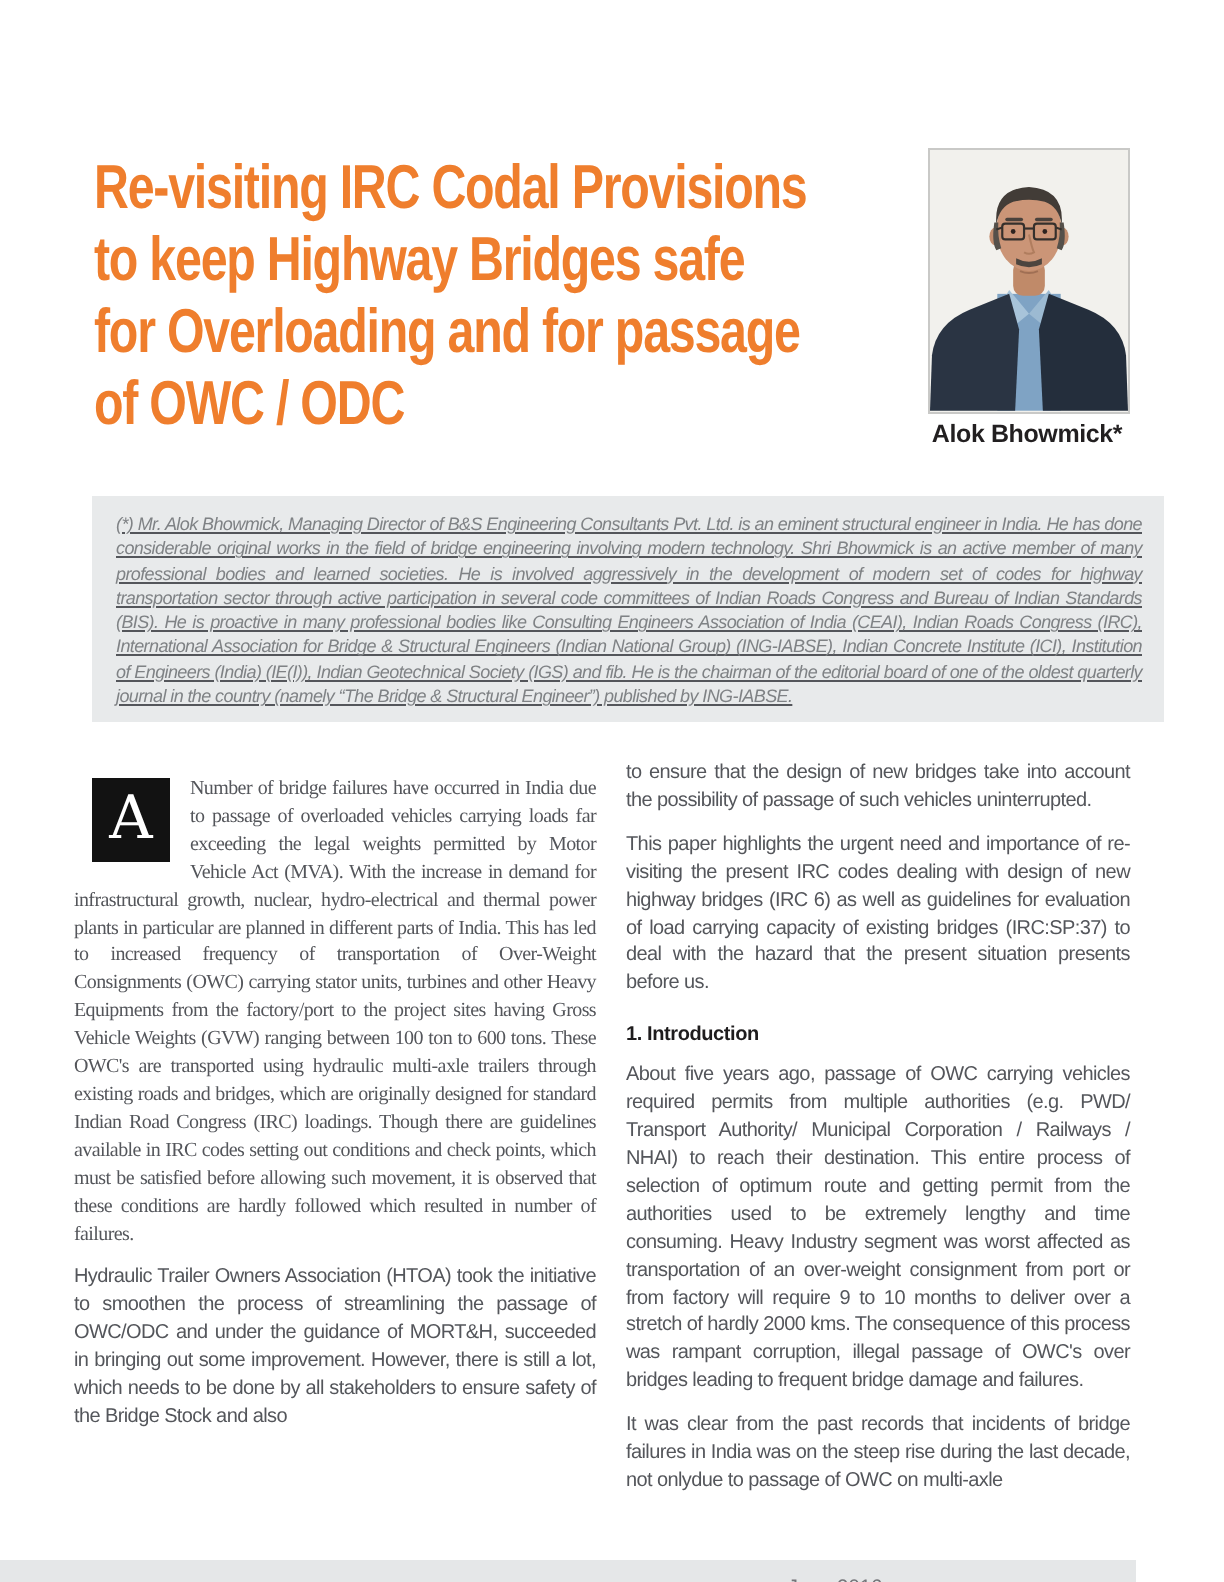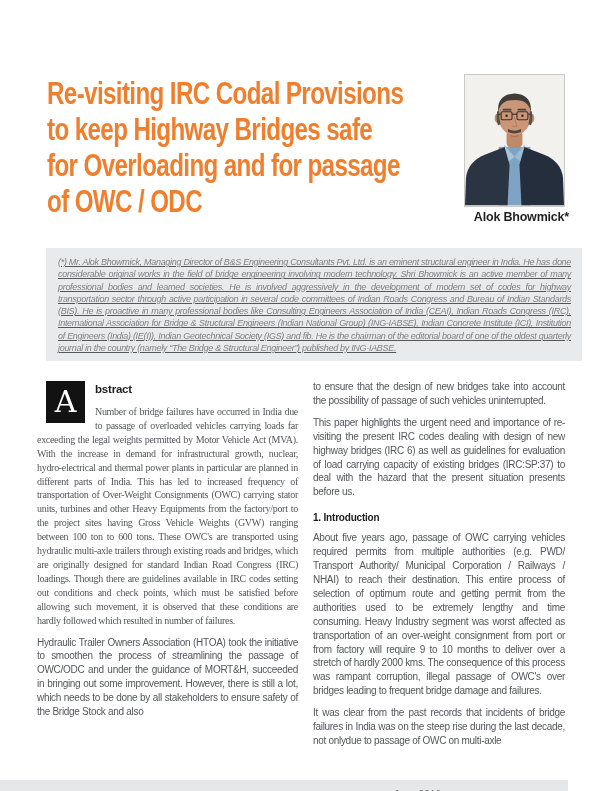--- a/index.html
+++ b/index.html
@@ -15,21 +15,21 @@
     white-space:nowrap;
   }
   .title span{display:block;}
   
   .photo{
     position:absolute;left:464px;top:56px;width:99px;height:131px;
     border:1px solid #c9c9c7;background:#f2f1ed;box-sizing:content-box;
   }
   .photo svg{display:block;width:100%;height:100%;}
   .author-name{
-    position:absolute;left:458px;top:192px;width:111px;text-align:right;
+    position:absolute;left:458px;top:192px;width:111px;text-align:center;
     font-weight:bold;font-size:12.5px;color:#221f20;letter-spacing:-0.2px;
   }
   
   .bio-box{
     position:absolute;left:46px;top:230px;width:536px;box-sizing:border-box;
     background:#E8EAEB;padding:8px 11px 7px 12px;text-decoration:underline;
   }
   .bio-box p{
     margin:0;font-style:italic;color:#7f8285;font-size:9px;line-height:12.3px;
     letter-spacing:-0.3px;text-align:justify;
@@ -122,21 +122,20 @@
   <div class="author-name">Alok Bhowmick*</div>
 
   <div class="bio-box">
     <p>(*) Mr. Alok Bhowmick, Managing Director of B&amp;S Engineering Consultants Pvt. Ltd. is an eminent structural engineer in India. He has done considerable original works in the field of bridge engineering involving modern technology. Shri Bhowmick is an active member of many professional bodies and learned societies. He is involved aggressively in the development of modern set of codes for highway transportation sector through active participation in several code committees of Indian Roads Congress and Bureau of Indian Standards (BIS).  He is proactive in many professional bodies like Consulting Engineers Association of India (CEAI), Indian Roads Congress (IRC), International Association for Bridge &amp; Structural Engineers (Indian National Group) (ING-IABSE), Indian Concrete Institute (ICI), Institution of Engineers (India) (IE(I)), Indian Geotechnical Society (IGS) and fib. He is the chairman of the editorial board of one of the oldest quarterly journal in the country (namely “The Bridge &amp; Structural Engineer”) published by ING-IABSE.</p>
   </div>
 
   <div class="columns">
     <div class="col-left">
       <div class="abstract">
         <span class="dropcap">A</span>
-        <span class="sec-heading">bstract</span>
         <p class="body-p first">Number of bridge failures have occurred in India due to passage of overloaded vehicles carrying loads far exceeding the legal weights permitted by Motor Vehicle Act (MVA). With the increase in demand for infrastructural growth, nuclear, hydro-electrical and thermal power plants in particular are planned in different parts of India. This has led to increased frequency of transportation of Over-Weight Consignments (OWC) carrying stator units, turbines and other Heavy Equipments from the factory/port to the project sites having Gross Vehicle Weights (GVW) ranging between 100 ton to 600 tons. These OWC's are transported using hydraulic multi-axle trailers through existing roads and bridges, which are originally designed for standard Indian Road Congress (IRC) loadings. Though there are guidelines available in IRC codes setting out conditions and check points, which must be satisfied before allowing such movement, it is observed that these conditions are hardly followed which resulted in number of failures.</p>
         <p class="body-p">Hydraulic Trailer Owners Association (HTOA) took the initiative to smoothen the process of streamlining the passage of OWC/ODC and under the guidance of MORT&amp;H, succeeded in bringing out some improvement. However, there is still a lot, which needs to be done by all stakeholders to ensure safety of the Bridge Stock and also</p>
       </div>
     </div>
     <div class="col-right">
       <p class="body-p cont-p">to ensure that the design of new bridges take into account the possibility of passage of such vehicles uninterrupted.</p>
       <p class="body-p gap-p">This paper highlights the urgent need and importance of re-visiting the present IRC codes dealing with design of new highway bridges (IRC 6) as well as guidelines for evaluation of load carrying capacity of existing bridges (IRC:SP:37) to deal with the hazard that the present situation presents before us.</p>
       <span class="intro-heading">1. Introduction</span>
       <p class="body-p">About five years ago, passage of OWC carrying vehicles required permits from multiple authorities (e.g. PWD/ Transport Authority/ Municipal Corporation / Railways / NHAI) to reach their destination. This entire process of selection of optimum route and getting permit from the authorities used to be extremely lengthy and time consuming. Heavy Industry segment was worst affected as transportation of an over-weight consignment from port or from factory will require 9 to 10 months to deliver over a stretch of hardly 2000 kms. The consequence of this process was rampant corruption, illegal passage of OWC's over bridges leading to frequent bridge damage and failures.</p>
       <p class="body-p">It was clear from the past records that incidents of bridge failures in India was on the steep rise during the last decade, not onlydue to passage of OWC on multi-axle</p>

